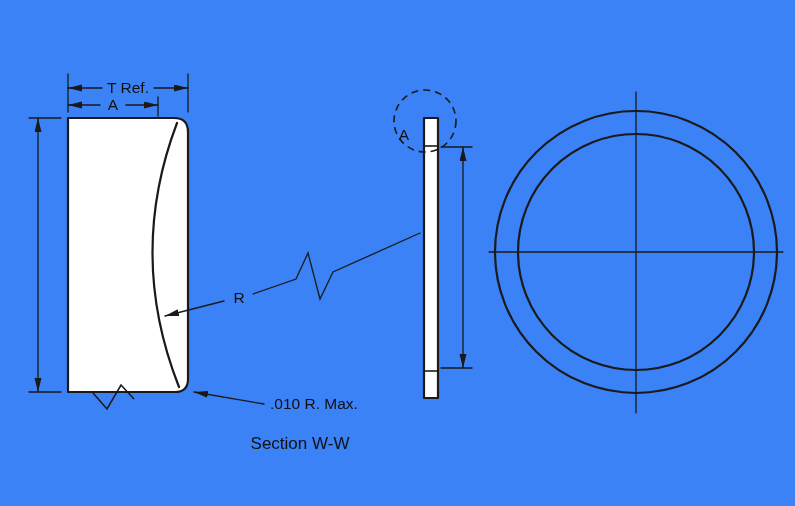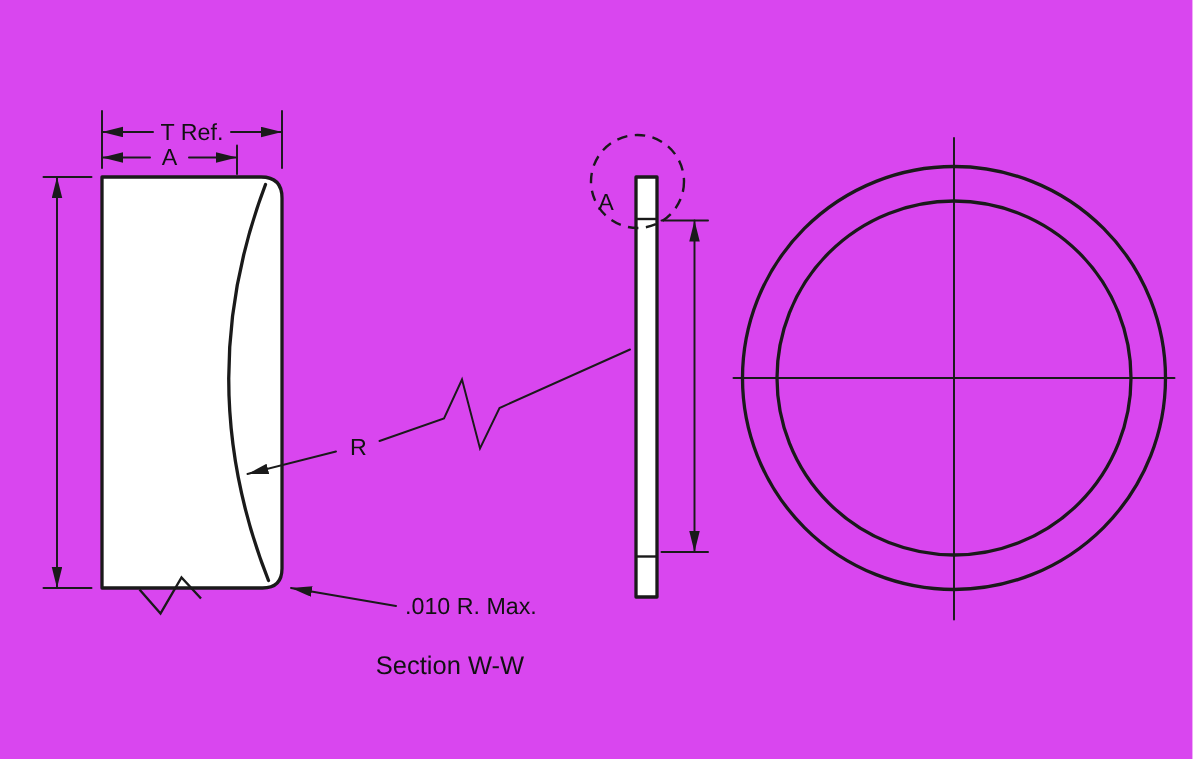--- a/index.html
+++ b/index.html
@@ -1,16 +1,16 @@
 <!DOCTYPE html>
 <html><head>
 <meta charset="utf-8">
 <style>
   html,body{margin:0;padding:0;background:#ffffff;}
-  .canvas{width:795px;height:506px;background:#d946ef;position:relative;overflow:hidden;}
+  .canvas{width:795px;height:506px;background:#3b82f6;position:relative;overflow:hidden;}
   svg{display:block;}
   .ol{stroke:#1a1a1a;stroke-width:2.2;fill:none;stroke-linejoin:round;stroke-linecap:round;}
   .olf{stroke:#1a1a1a;stroke-width:2.2;fill:#ffffff;stroke-linejoin:round;}
   .thin{stroke:#1a1a1a;stroke-width:1.3;fill:none;stroke-linecap:round;}
   .tick{stroke:#1a1a1a;stroke-width:1.6;fill:none;}
   .dash{stroke:#1a1a1a;stroke-width:1.6;fill:none;stroke-dasharray:7 5;}
   text{font-family:"Liberation Sans","DejaVu Sans",sans-serif;fill:#111111;}
   .lbl{font-size:15.5px;}
   .cap{font-size:17px;}
 </style>

